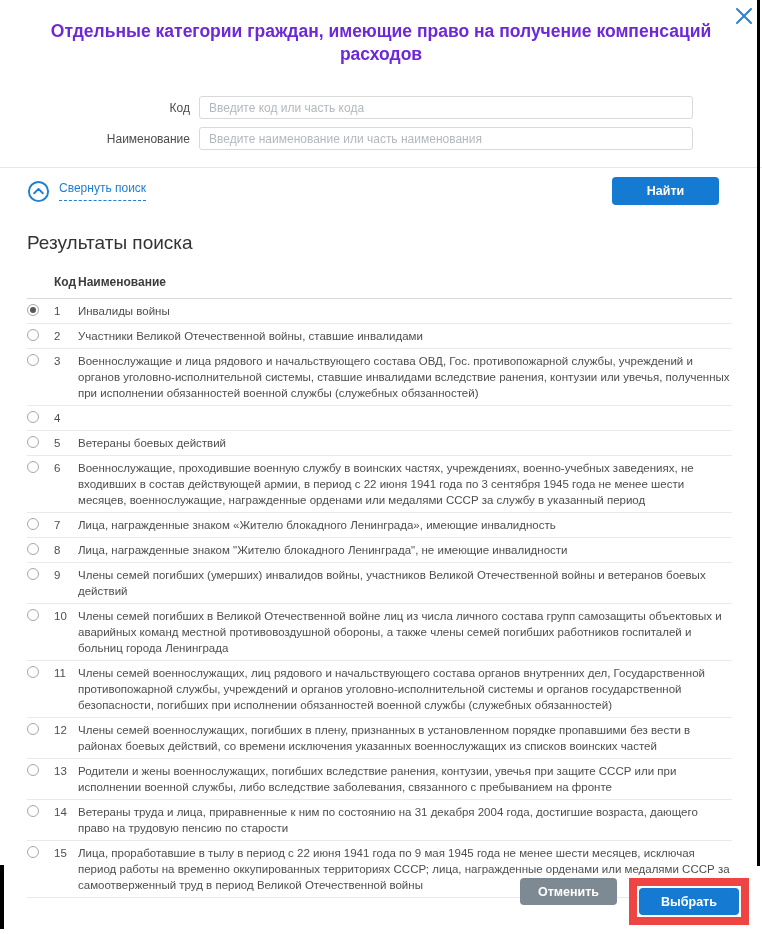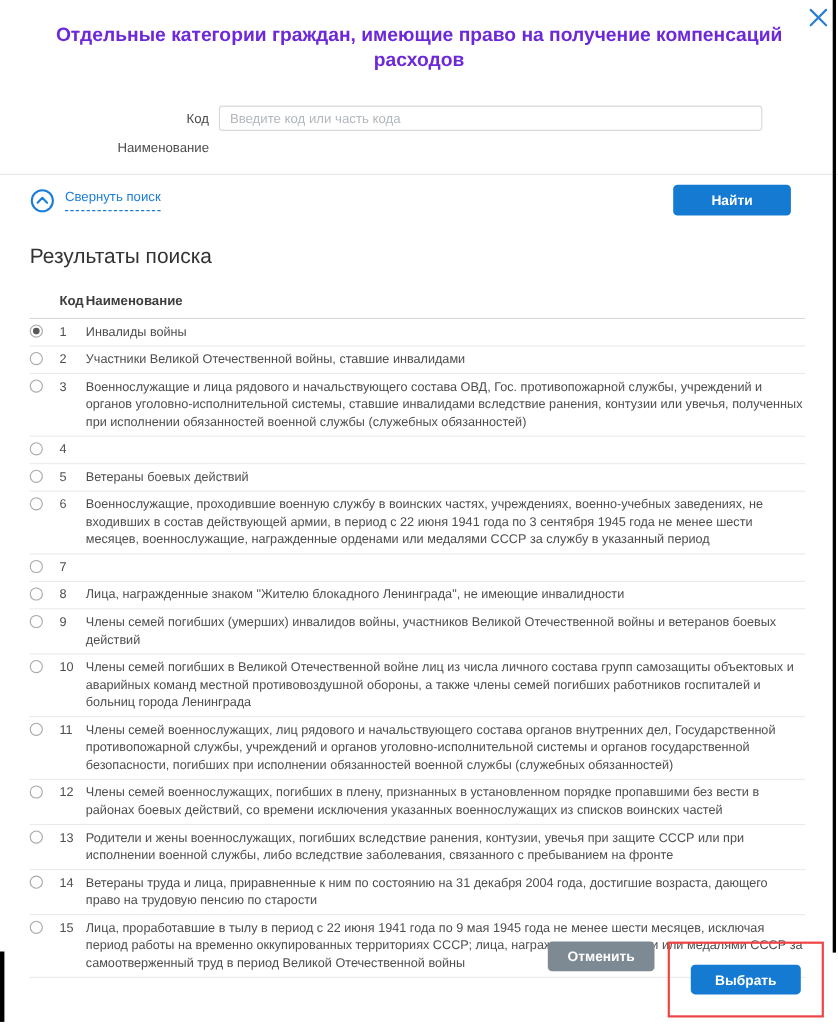--- a/index.html
+++ b/index.html
@@ -59,21 +59,21 @@
     border-radius: 50%; background: #fdfdfd; position: relative; top: 1px; cursor: pointer;
   }
   .radio.checked::after {
     content: ""; position: absolute; left: 2px; top: 2px; width: 6px; height: 6px;
     border-radius: 50%; background: #585858;
   }
 
   .footer { position: absolute; right: 13px; bottom: 9px; display: flex; align-items: flex-start; gap: 12px; }
   .cancel-btn { width: 97px; height: 27px; }
   .select-btn { width: 100px; height: 27px; }
-  .red-box { display: flex; border: 2px solid #ef4444; padding: 19px; }
+  .red-box { display: flex; border: 8px solid #ef4444; padding: 2px; }
 
   .bar-right { position: absolute; top: 0; right: 2px; width: 3px; height: 866px; background: #000; }
   .bar-left { position: absolute; top: 865px; left: 0; width: 4px; height: 64px; background: #000; }
 </style>
 </head>
 <body>
 
 <div class="dialog">
 
   <div class="close-btn">
@@ -84,20 +84,21 @@
 
   <h1 class="title">Отдельные категории граждан, имеющие право на получение компенсаций расходов</h1>
 
   <div class="form">
     <div class="form-row">
       <label>Код</label>
       <input type="text" placeholder="Введите код или часть кода" style="">
     </div>
     <div class="form-row">
       <label>Наименование</label>
+      <input type="text" placeholder="Введите наименование или часть наименования" style="">
     </div>
   </div>
 
   <div class="divider"></div>
 
   <div class="search-footer">
     <a class="collapse-link">
       <span style="display:inline-flex;">
         <svg width="23" height="23" viewBox="0 0 24 24">
           <circle cx="12" cy="12" r="10" fill="none" stroke="#1d7ed8" stroke-width="2"></circle>
@@ -149,20 +150,21 @@
 
   <div class="trow">
     <span class="col-radio"><span class="radio"></span></span>
     <span class="col-code">6</span>
     <span class="col-name">Военнослужащие, проходившие военную службу в воинских частях, учреждениях, военно-учебных заведениях, не входивших в состав действующей армии, в период с 22 июня 1941 года по 3 сентября 1945 года не менее шести месяцев, военнослужащие, награжденные орденами или медалями СССР за службу в указанный период</span>
   </div>
 
   <div class="trow">
     <span class="col-radio"><span class="radio"></span></span>
     <span class="col-code">7</span>
+    <span class="col-name">Лица, награжденные знаком «Жителю блокадного Ленинграда», имеющие инвалидность</span>
   </div>
 
   <div class="trow">
     <span class="col-radio"><span class="radio"></span></span>
     <span class="col-code">8</span>
     <span class="col-name">Лица, награжденные знаком "Жителю блокадного Ленинграда", не имеющие инвалидности</span>
   </div>
 
   <div class="trow">
     <span class="col-radio"><span class="radio"></span></span>

